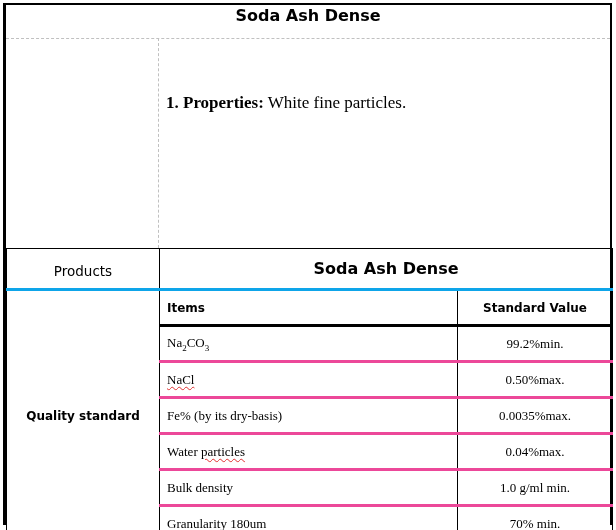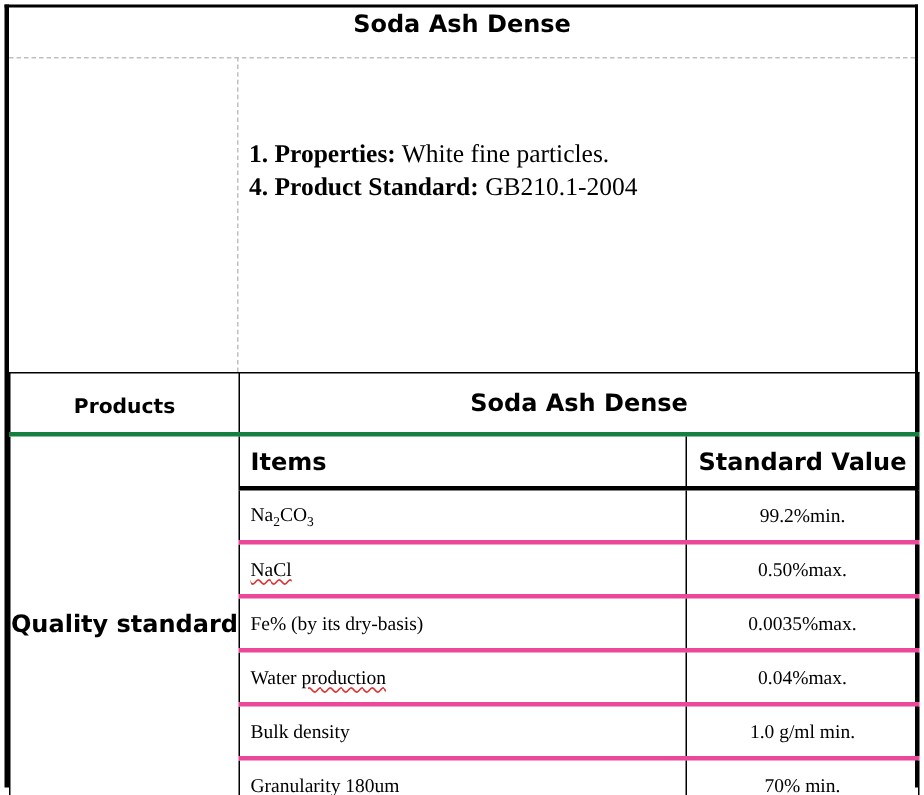--- a/index.html
+++ b/index.html
@@ -12,23 +12,23 @@
   .title { position: absolute; left: 6px; top: 5px; width: 604px; height: 32px; text-align: center; font-weight: bold; font-size: 16px; line-height: 22px; color: #000; }
   .dash-h { position: absolute; left: 6px; top: 38px; width: 604px; border-top: 1px dashed #c0c0c0; }
   .dash-v { position: absolute; left: 158px; top: 38px; height: 210px; border-left: 1px dashed #c0c0c0; }
 
   .props { position: absolute; left: 166px; top: 92px; font-size: 17px; line-height: 22px; color: #000; }
   .props .line b { font-weight: bold; }
 
   table.spec { position: absolute; left: 6px; top: 248px; width: 606px; border-collapse: collapse; table-layout: fixed; }
   table.spec td { border: 1.5px solid #000; padding: 0; color: #000; }
   table.spec tr.prod td { height: 35px; }
-  table.spec tr.prod td.plabel { font-weight: bold; font-size: 13.5px; text-align: center; padding-top: 4px; }
+  table.spec tr.prod td.plabel { font-weight: normal; font-size: 13.5px; text-align: center; padding-top: 4px; }
   table.spec tr.prod td.pname { font-weight: bold; font-size: 16px; text-align: center; }
-  table.spec tr.hdr td { height: 33px; border-top: 3px solid #15803d; font-weight: bold; font-size: 16px; }
+  table.spec tr.hdr td { height: 33px; border-top: 3px solid #0ea5e9; font-weight: bold; font-size: 12px; }
   table.spec tr.hdr td.items-h { padding-left: 7px; border-bottom: 3px solid #000; }
   table.spec tr.hdr td.sv-h { text-align: center; border-bottom: 3px solid #000; }
   table.spec td.qs { font-weight: bold; font-size: 14px; text-align: center; border-top: 3px solid #000; border-bottom: 3px solid #000; }
   table.spec tr.row td { height: 33px; font-size: 13px; }
   table.spec tr.row td.item { padding-left: 7px; }
   table.spec tr.row td.val { text-align: center; }
   table.spec tr.row td { border-bottom: 3px solid #ec4899; }
   table.spec tr.last td { border-bottom: 3px solid #000; }
   .squig { text-decoration: underline wavy #e03030; text-decoration-thickness: 1px; text-underline-offset: 2px; }
 </style>
@@ -36,21 +36,20 @@
 <body>
 
 <div class="frame"></div>
 
 <div class="title sans">Soda Ash Dense</div>
 <div class="dash-h"></div>
 <div class="dash-v"></div>
 
 <div class="props serif">
   <div class="line"><b><span>1.</span> <span>Properties:</span></b> <span>White fine particles.</span></div>
-  <div class="line"><b><span>4.</span> <span>Product Standard:</span></b> <span>GB210.1-2004</span></div>
 </div>
 
 <table class="spec">
   <colgroup>
     <col style="width:153px">
     <col style="width:298px">
     <col style="width:155px">
   </colgroup>
   <tbody>
       <tr class="prod">
@@ -68,21 +67,21 @@
   </tr>
   <tr class="row">
     <td class="item serif"><span class="squig">NaCl</span></td>
     <td class="val serif">0.50%max.</td>
   </tr>
   <tr class="row">
     <td class="item serif">Fe% (by its dry-basis)</td>
     <td class="val serif">0.0035%max.</td>
   </tr>
   <tr class="row">
-    <td class="item serif"><span>Water </span><span class="squig">production</span></td>
+    <td class="item serif"><span>Water </span><span class="squig">particles</span></td>
     <td class="val serif">0.04%max.</td>
   </tr>
   <tr class="row">
     <td class="item serif">Bulk density</td>
     <td class="val serif">1.0 g/ml min.</td>
   </tr>
   <tr class="row last">
     <td class="item serif">Granularity 180um</td>
     <td class="val serif">70% min.</td>
   </tr>

